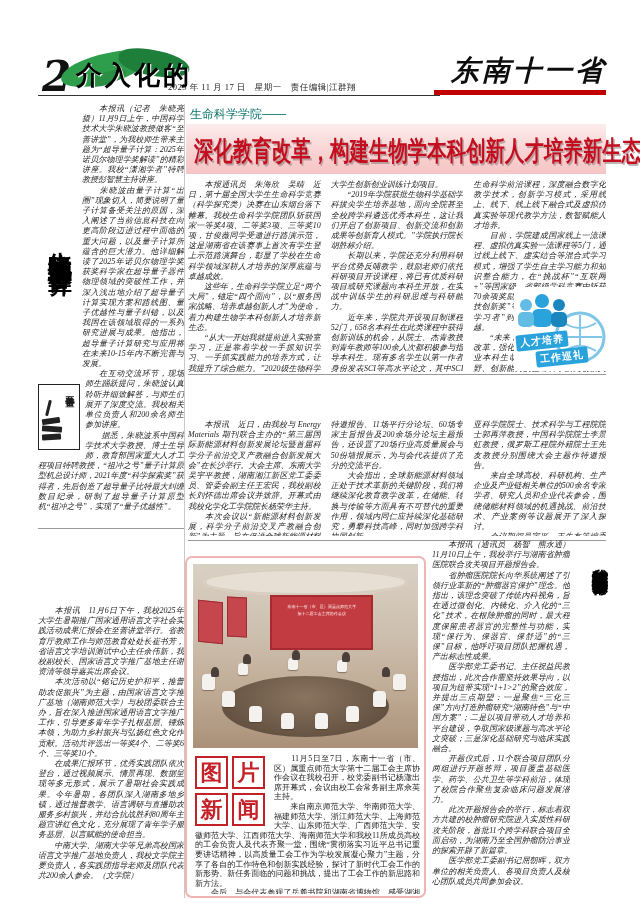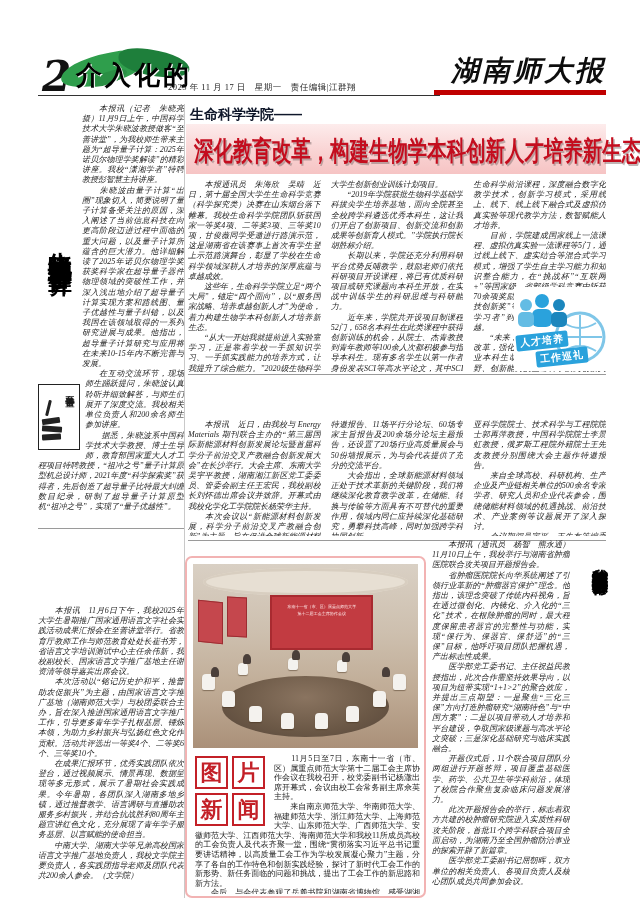--- a/index.html
+++ b/index.html
@@ -41,21 +41,21 @@
   .logo-lecture-label { writing-mode:vertical-rl; font:700 9px "Liberation Serif", serif; letter-spacing:1px; }
 
   .divider-left { left:38px; top:528px; width:146px; }
   .art-language-title { position:absolute; left:38px; top:542px; width:146px; text-align:center;
         font-family:"Liberation Sans", sans-serif; font-weight:900; font-size:15px; line-height:26px; color:#000; }
   .art-language-title div { white-space:nowrap; transform:scaleX(.8); transform-origin:center; }
   .art-language-body { position:absolute; left:38px; top:606px; width:146px; height:290px; overflow:hidden; }
 
   
   .kicker { position:absolute; left:190px; top:106px; font-family:"Liberation Sans", sans-serif;
-            font-weight:700; font-size:14px; color:#0f172a; }
+            font-weight:400; font-size:12px; color:#0f766e; }
   .head-band { position:absolute; left:186px; top:124px; width:420px; height:50px;
             background:linear-gradient(180deg,#fdecec 0%,#f9d3d3 55%,#f6c4c4 100%); }
   .head-red { position:absolute; left:8px; top:9px; white-space:nowrap;
             font-family:"Liberation Sans", sans-serif; font-weight:900; font-size:27px; color:#c40d1e;
             transform:scaleX(.72); transform-origin:left; text-shadow:2px 2px 0 rgba(140,120,120,.55); }
 
   .bio-body { position:absolute; left:188px; top:180px; width:418px; height:192px; display:flex; gap:10px; }
   .bio-body .col { flex:1; overflow:hidden; }
 
   
@@ -112,21 +112,21 @@
 
 <div class="page">
 
   <div class="pagenum">2</div>
   <i class="leaf l1"></i>
   <i class="leaf l2"></i>
   <i class="leaf l3"></i>
   <div class="section-title">介入化的</div>
   <div class="dateline">2025 年 11 月 17 日　星期一　责任编辑|江群翔</div>
   <div class="rule-left"></div>
-  <div class="masthead">湖南师大报</div>
+  <div class="masthead">东南十一省</div>
   <div class="masthead-bar"></div>
 
   <div class="vdivider"></div>
 
   <div class="art-quantum">
     <div class="vtitle-quantum">朱晓波畅谈超导量子计算</div>
     <div class="logo-lecture">
       <span class="logo-books">
           <i></i>
           <i></i>

